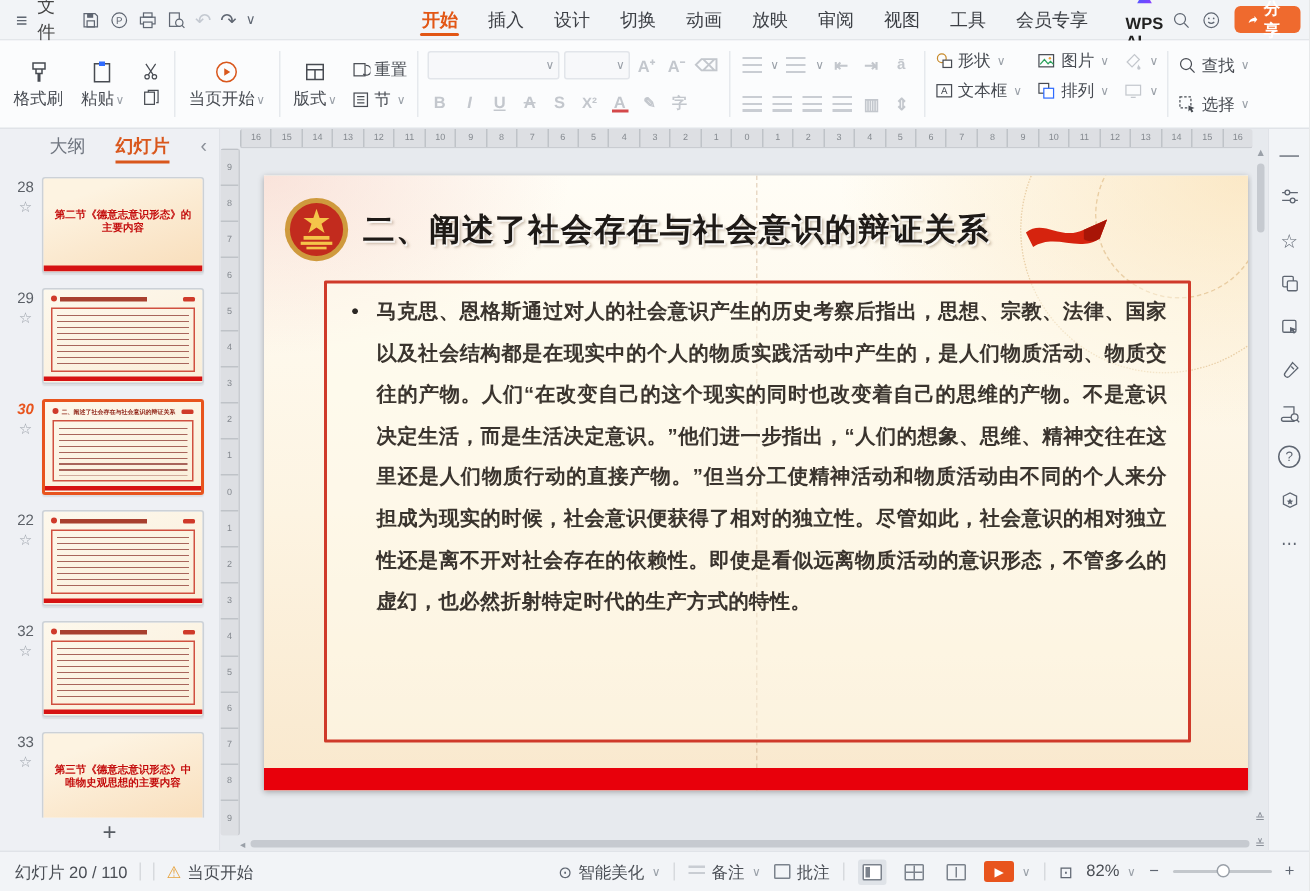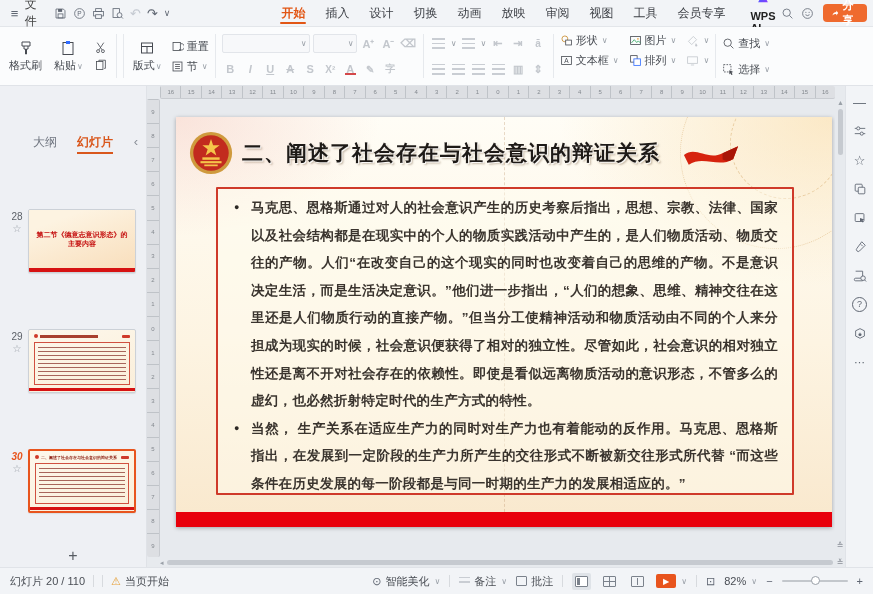--- a/index.html
+++ b/index.html
@@ -42,27 +42,27 @@
   .fbtn{min-width:17px;height:17px;display:flex;align-items:center;justify-content:center;
         color:#c3c7cd;font-size:11px;font-weight:700;}
   .fbtn.sm{font-size:10px;}
   .bars{width:13px;height:11px;background:repeating-linear-gradient(#c9cdd3 0 1.5px,transparent 1.5px 4.5px);}
   .colorbar{width:11px;height:2px;background:#d4484a;margin-top:-2px;}
   .gridbtns{display:grid;grid-template-columns:repeat(3,auto);grid-auto-rows:20px;column-gap:10px;align-items:center;}
   
   .main{flex:1;display:flex;min-height:0;}
   
   .leftpanel{width:146px;flex:0 0 146px;background:#eef0f4;border-right:1px solid #dfe2e7;display:flex;flex-direction:column;}
-  .panel-tabs{height:23px;display:flex;align-items:flex-start;justify-content:center;gap:20px;position:relative;font-size:12px;color:#707680;margin-top:45px;}
+  .panel-tabs{height:23px;display:flex;align-items:flex-start;justify-content:center;gap:20px;position:relative;font-size:12px;color:#707680;}
   .ptab{position:relative;height:23px;line-height:23px;}
   .ptab.active{color:#d9571c;font-weight:700;}
   .ptab.active::after{content:"";position:absolute;left:0;right:0;bottom:0;height:2px;background:#d9571c;}
   .panel-collapse{position:absolute;right:8px;top:3px;color:#8a8f98;font-size:13px;}
   .thumblist{flex:1;overflow:hidden;padding-top:4px;position:relative;}
-  .thumb-row{display:flex;padding:5px 10px 5px 6px;margin-top:46px;}
+  .thumb-row{display:flex;padding:5px 10px 5px 6px;}
   .thumb-meta{width:22px;display:flex;flex-direction:column;align-items:center;gap:1px;padding-top:2px;}
   .thumb-num{font-size:10px;color:#5a5f66;}
   .thumb-star{font-size:10px;color:#9aa0a8;}
   .thumb{width:106px;height:62px;background:#fdf6ea;border:1px solid #ccd1d7;border-radius:2px;position:relative;overflow:hidden;box-shadow:0 1px 1px rgba(0,0,0,.08);}
   .thumb-row.current .thumb{border:2px solid #e8541d;width:104px;height:60px;}
   .thumb-row.current .thumb-num{color:#e8541d;font-weight:700;font-style:italic;}
   .t-title{display:flex;align-items:center;justify-content:center;text-align:center;height:100%;
            padding:4px 7px 8px;box-sizing:border-box;color:#c40d0d;font-weight:700;font-size:7px;line-height:9px;
            background:linear-gradient(160deg,#fdf3e1 20%,#f9e0bf 90%);}
   .t-bar{position:absolute;left:0;right:0;bottom:0;height:4px;background:#d61212;}
@@ -256,20 +256,29 @@
         </span>
         <span class="tb-ic">
           <svg viewBox="0 0 16 16">
               <rect x="3" y="3" width="8" height="10" fill="none" stroke="#474b52"></rect>
               <path d="M6 3V1.5h8v10H12.5" fill="none" stroke="#474b52"></path>
             </svg>
         </span>
       </div>
     </div>
     <div class="rb-sep"></div>
+    <div class="rb-group">
+      <div class="bigbtn">
+        <svg viewBox="0 0 16 16">
+            <circle cx="8" cy="8" r="6.5" fill="none" stroke="#d9571c"></circle>
+            <path d="M6.5 5.5l4 2.5-4 2.5z" fill="#d9571c"></path>
+          </svg>
+        <span><span>当页开始</span><span class="cv">∨</span></span>
+      </div>
+    </div>
     <div class="rb-sep"></div>
     <div class="rb-group">
       <div class="bigbtn">
         <svg viewBox="0 0 16 16">
             <rect x="2.5" y="3" width="11" height="10" fill="none" stroke="#474b52"></rect>
             <path d="M2.5 6.5h11M8 6.5V13" stroke="#474b52"></path>
           </svg>
         <span><span>版式</span><span class="cv">∨</span></span>
       </div>
       <div class="stack">
@@ -598,21 +607,20 @@
           <div class="slide-title">二、阐述了社会存在与社会意识的辩证关系</div>
 
           <svg class="slide-flag" viewBox="0 0 60 28">
             <path d="M2 12 C14 2 26 18 42 10 L58 3 53 16 C38 26 22 12 7 22 Z" fill="#d6230e"></path>
             <path d="M42 10 L58 3 53 16 C49 18.5 45.5 18.5 42 16.5 Z" fill="#a81507"></path>
           </svg>
 
           <div class="contentbox">
             <ul>
               <li>马克思、恩格斯通过对人的社会意识产生的历史考察后指出，思想、宗教、法律、国家以及社会结构都是在现实中的个人的物质实践活动中产生的，是人们物质活动、物质交往的产物。人们“在改变自己的这个现实的同时也改变着自己的思维的产物。不是意识决定生活，而是生活决定意识。”他们进一步指出，“人们的想象、思维、精神交往在这里还是人们物质行动的直接产物。”但当分工使精神活动和物质活动由不同的个人来分担成为现实的时候，社会意识便获得了相对的独立性。尽管如此，社会意识的相对独立性还是离不开对社会存在的依赖性。即使是看似远离物质活动的意识形态，不管多么的虚幻，也必然折射特定时代的生产方式的特性。</li>
-              <li>当然， 生产关系在适应生产力的同时对生产力也有着能动的反作用。马克思、恩格斯指出，在发展到一定阶段的生产力所产生的交往形式不断被新交往形式所代替 “而这些条件在历史发展的每一阶段都是与同一时期的生产力的发展相适应的。”</li>
             </ul>
           </div>
 
           <div class="slide-redbar"></div>
         </div>
       </div>
       <div class="vscroll">
         <span class="arr">▲</span>
         <span class="vthumb"></span>
       </div>

